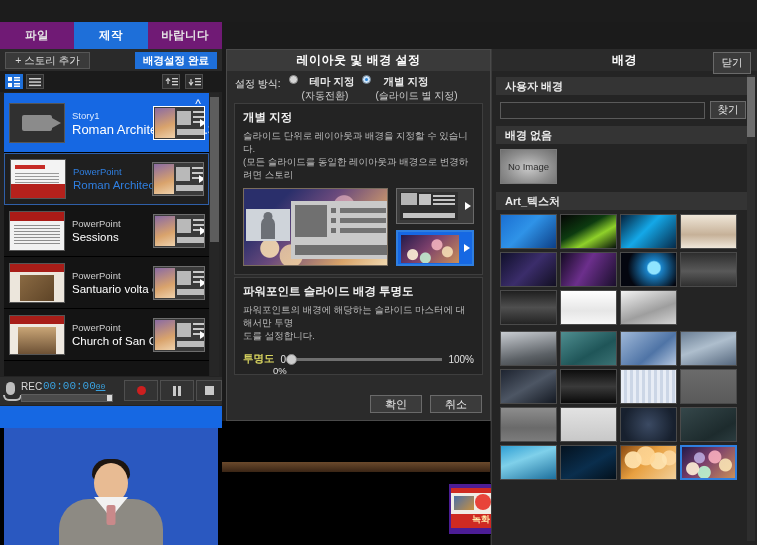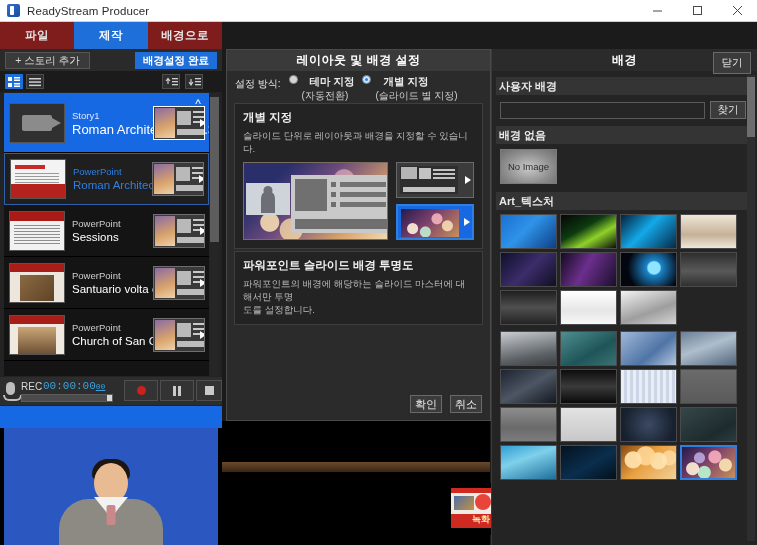--- a/index.html
+++ b/index.html
@@ -37,21 +37,21 @@
   .winbtn svg { display:block; }
 
   
   .tabs {
     position:absolute; left:0; top:22px; width:222px; height:27px;
     background:#1b1b1b; display:flex; align-items:stretch;
   }
   .tab {
     flex:1; display:flex; align-items:center; justify-content:center;
     color:#e6e6e6; font-size:11.5px; font-weight:bold; letter-spacing:.4px;
-    background:#7f1d1d;
+    background:#701a75;
   }
   .tab.active { background:#1e6fd9; color:#fff; }
   .tabs-filler {
     position:absolute; left:222px; top:22px; width:535px; height:27px;
     background:#1b1b1b;
   }
 
   
   .leftcol {
     position:absolute; left:0; top:49px; width:222px; height:496px;
@@ -173,21 +173,21 @@
      background:#c9898a; border-radius:2px; }
 
   
   .canvas { position:absolute; left:222px; top:49px; width:268px; height:496px; background:#000; }
   .canvas-slide { position:absolute; left:0; top:0; width:268px; height:372px; background:#1a1a1a; }
   .slide-sliver { position:absolute; left:254px; top:50px; width:10px; height:310px;
      background:linear-gradient(180deg,#1d1d1d 0 6px,#f4f1ec 6px 22px,#b2211d 22px 26px,#f4f1ec 26px 108px,#b2211d 108px 130px,#f4f1ec 130px 150px,#b2211d 150px 175px,#f4f1ec 175px 230px,#b2211d 230px 268px,#f4f1ec 268px 285px,#6b4d2e 285px 302px,#111 302px 310px); }
   .wood-strip { position:absolute; left:0; top:413px; width:268px; height:10px;
      background:linear-gradient(180deg,#6b4a2c,#3a2515); }
   .canvas-black { position:absolute; left:0; top:423px; width:268px; height:76px; background:#000; }
-  .mini-rec { position:absolute; left:448px; top:483px; width:46px; height:52px; background:#000000;
+  .mini-rec { position:absolute; left:448px; top:483px; width:46px; height:52px; background:#4c1d95;
     border:1px solid #000; }
   .mini-rec .mr-img { position:absolute; left:2px; top:4px; width:42px; height:40px;
     background:linear-gradient(180deg,#cf2a22 0 5px,#f0ece5 5px 26px,#cf2a22 26px 40px); overflow:hidden; }
   .mr-pic { position:absolute; left:3px; top:8px; width:20px; height:14px; background:linear-gradient(135deg,#4c6fa8,#c8913f); }
   .mr-circ { position:absolute; right:2px; top:6px; width:16px; height:16px; border-radius:50%; background:#e8443a; }
   .mr-label { position:absolute; right:3px; bottom:8px; font-size:9px; color:#ffe9a8; font-weight:bold; }
 
   
   .dialog {
     position:absolute; left:226px; top:49px; width:265px; height:372px;
@@ -252,84 +252,62 @@
   .slider-row { margin-top:10px; display:flex; align-items:center; gap:6px; position:relative;}
   .slider-label { color:#d8d45f; font-size:10.5px; font-weight:bold; }
   .slider-min { color:#e4e4e4; font-size:10px; }
   .slider-track { flex:1; height:3px; background:#6f6f6f; position:relative; }
   .slider-knob { position:absolute; left:-6px; top:-4px; width:11px; height:11px; border-radius:50%;
      background:#cdcdcd; border:1px solid #8a8a8a; }
   .slider-max { color:#e4e4e4; font-size:10px; }
   .slider-val { position:absolute; left:30px; top:13px; color:#e0e0e0; font-size:9.5px; }
 
   .dlg-actions { position:absolute; right:8px; bottom:7px; display:flex; gap:8px; }
-  .dlg-btn { width:32px; height:18px; background:#3b3b3b; border:1px solid #6a6a6a;
+  .dlg-btn { width:52px; height:18px; background:#3b3b3b; border:1px solid #6a6a6a;
      color:#ececec; font-size:11px; display:flex; align-items:center; justify-content:center; }
 
   
   .rightpanel { position:absolute; left:491px; top:49px; width:266px; height:496px; background:#242424;
      border-left:1px solid #3a3a3a; }
   .rp-head { height:22px; background:#2b2b2b; position:relative; display:flex; align-items:center; justify-content:center; }
   .rp-title { color:#fff; font-size:12px; font-weight:bold; letter-spacing:.5px; }
   .rp-close { position:absolute; right:6px; top:3px; width:38px; height:22px; background:#3b3b3b;
     border:1px solid #6a6a6a; color:#e6e6e6; font-size:10.5px; display:flex; align-items:center; justify-content:center;}
   .rp-body { position:absolute; left:4px; top:26px; width:252px; height:466px; overflow:hidden; }
   .rp-scrolltrack { position:absolute; right:2px; top:26px; width:8px; height:466px; background:#2e2e2e; }
   .rp-scrollthumb { position:absolute; right:2px; top:28px; width:8px; height:60px; background:#6d6d6d; }
 
   .grp-head { height:18px; background:#343434; color:#e9e9e9; font-size:11px; font-weight:bold;
-    display:flex; align-items:center; padding-left:3px; margin-top:5px; }
+    display:flex; align-items:center; padding-left:9px; margin-top:5px; }
   .userbg-row { display:flex; align-items:center; gap:5px; padding:6px 2px 2px 4px; }
   .userbg-input { flex:1; height:17px; background:#262626; border:1px solid #5a5a5a; }
   .userbg-btn { width:36px; height:18px; background:#3b3b3b; border:1px solid #6a6a6a; color:#e6e6e6;
      font-size:10.5px; display:flex; align-items:center; justify-content:center; }
   .noimg-row { padding:5px 0 3px 4px; }
   .noimg {
     width:57px; height:35px; border:1px solid #7b7b7b;
     background:radial-gradient(ellipse at 50% 55%, #c9c9c9 0%, #8e8e8e 60%, #6e6e6e 100%);
     color:#2b2b2b; font-size:9.5px; display:flex; align-items:center; justify-content:center;
   }
   .thumbgrid { display:flex; flex-wrap:wrap; gap:3px; padding:4px 0 2px 4px; }
   .tn { width:57px; height:35px; border:1px solid #4a4a4a; position:relative; overflow:hidden; }
   .tn.sel { border:2px solid #2f7fe0; }
   .tn.ph { border:1px solid transparent; background:transparent; }
 </style>
 </head>
 <body>
 
 <div class="app">
 
-  <div class="titlebar">
-    <div class="title-icon"></div>
-    <div class="title-text">ReadyStream Producer</div>
-    <div class="winbtns">
-      <div class="winbtn">
-        <svg width="11" height="11">
-            <line x1="1" y1="6" x2="10" y2="6" stroke="#4a4a4a" stroke-width="1"></line>
-          </svg>
-      </div>
-      <div class="winbtn">
-        <svg width="11" height="11">
-            <rect x="1.5" y="1.5" width="8" height="8" fill="none" stroke="#4a4a4a" stroke-width="1"></rect>
-          </svg>
-      </div>
-      <div class="winbtn">
-        <svg width="11" height="11">
-            <line x1="1" y1="1" x2="10" y2="10" stroke="#4a4a4a" stroke-width="1"></line>
-            <line x1="10" y1="1" x2="1" y2="10" stroke="#4a4a4a" stroke-width="1"></line>
-          </svg>
-      </div>
-    </div>
-  </div>
 
   <div class="tabs-filler"></div>
   <div class="tabs">
     <div class="tab">파일</div>
     <div class="tab active">제작</div>
-    <div class="tab">배경으로</div>
+    <div class="tab">바랍니다</div>
   </div>
 
   <div class="leftcol">
 
     <div class="story-bar">
       <div class="btn-addstory">+ 스토리 추가</div>
       <div class="btn-bgdone">배경설정 완료</div>
     </div>
 
     <div class="list-toolbar">
@@ -531,20 +509,21 @@
           <span class="radio on"></span>
           <span class="radio-lbl">개별 지정</span>
         </div>
         <div class="radio-sub">(슬라이드 별 지정)</div>
       </div>
     </div>
 
     <div class="dlg-section">
       <div class="sec-h">개별 지정</div>
       <div class="sec-p">슬라이드 단위로 레이아웃과 배경을 지정할 수 있습니다.</div>
+      <div class="sec-p">(모든 슬라이드를 동일한 레이아웃과 배경으로 변경하려면 스토리</div>
 
       <div class="layout-row">
         <div class="layout-big">
           <div class="lb-bokeh"></div>
           <div class="lb-person"></div>
           <div class="lb-panel">
             <div class="lb-img2"></div>
             <div class="lb-bullet" style="left:40px; top:7px"></div>
             <div class="lb-line" style="left:49px; top:7px; width:46px"></div>
             <div class="lb-bullet" style="left:40px; top:17px"></div>
@@ -571,20 +550,29 @@
             <div class="lo-arrow"></div>
           </div>
         </div>
       </div>
     </div>
 
     <div class="dlg-section">
       <div class="sec-h">파워포인트 슬라이드 배경 투명도</div>
       <div class="sec-p">파워포인트의 배경에 해당하는 슬라이드 마스터에 대해서만 투명</div>
       <div class="sec-p">도를 설정합니다.</div>
+      <div class="slider-row">
+        <span class="slider-label">투명도</span>
+        <span class="slider-min">0</span>
+        <span class="slider-track">
+          <span class="slider-knob"></span>
+        </span>
+        <span class="slider-max">100%</span>
+        <span class="slider-val">0%</span>
+      </div>
     </div>
 
     <div class="dlg-actions">
       <div class="dlg-btn">확인</div>
       <div class="dlg-btn">취소</div>
     </div>
   </div>
 
   <div class="rightpanel">
     <div class="rp-head">

